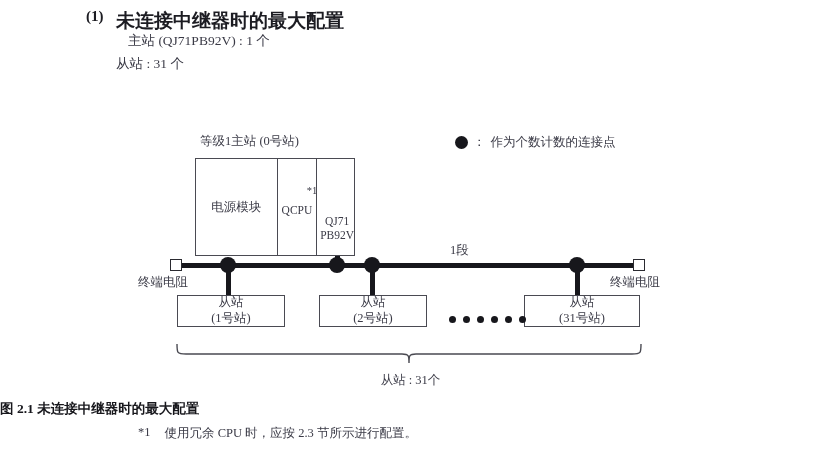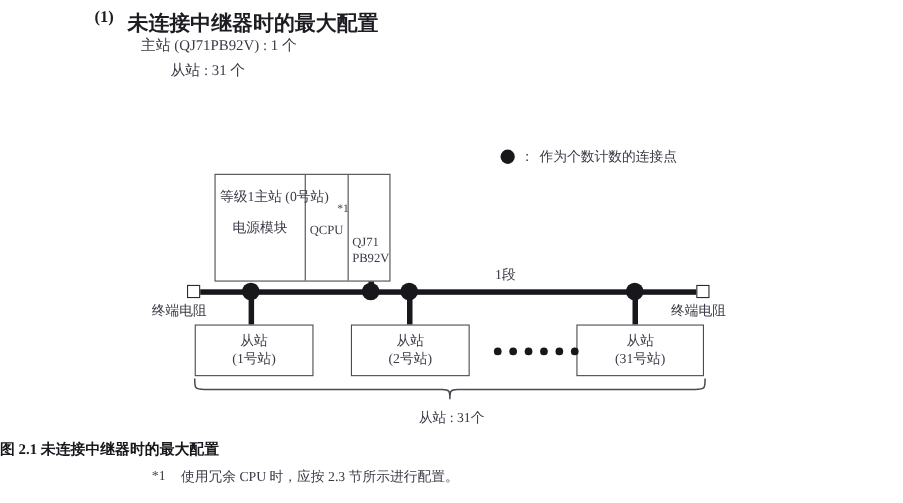--- a/index.html
+++ b/index.html
@@ -33,21 +33,20 @@
   }
   #spec-master {
     left: 128px; top: 32px;
     font-size: 13.5px;
     color: #3a3a46;
   }
   #spec-slave {
     left: 116px; top: 55px;
     font-size: 13.5px;
     color: #3a3a46;
-    margin-left: 39px;
   }
 
   
   #legend {
     left: 455px; top: 134px;
     display: flex;
     align-items: center;
     gap: 5px;
     font-size: 12.5px;
     color: #3a3a46;
@@ -58,21 +57,20 @@
     background: #17171c;
     display: inline-block;
   }
 
   
   #master-label {
     left: 200px; top: 133px;
     font-size: 12.5px;
     color: #3a3a46;
     white-space: nowrap;
-    margin-top: 38px;
   }
   #master-box {
     left: 195px; top: 158px;
     width: 160px; height: 98px;
     border: 1.4px solid #4a4a52;
     box-sizing: border-box;
     display: flex;
   }
   .master-cell {
     position: relative;
@@ -90,21 +88,21 @@
   #cell-cpu-text { position: relative; top: 3px; }
   #cpu-footnote {
     position: absolute;
     right: -1px; top: 26px;
     font-size: 10.5px;
     color: #3a3a46;
   }
   #cell-net-text {
     font-size: 11.5px;
     line-height: 1.18;
-    text-align: left;
+    text-align: center;
     color: #3a3a46;
     margin-top: 44px;
   }
 
   
   #bus-line {
     left: 178px; top: 263px;
     width: 458px; height: 5px;
     background: #17171c;
   }
@@ -142,21 +140,21 @@
     top: 257px;
   }
   
   .drop {
     width: 5px;
     background: #17171c;
   }
 
   
   .slave-box {
-    height: 47px;
+    height: 32px;
     border: 1.4px solid #4a4a52;
     box-sizing: border-box;
     display: flex;
     flex-direction: column;
     align-items: center;
     justify-content: center;
     font-size: 12.5px;
     color: #3a3a46;
     line-height: 1.25;
     background: #ffffff;

